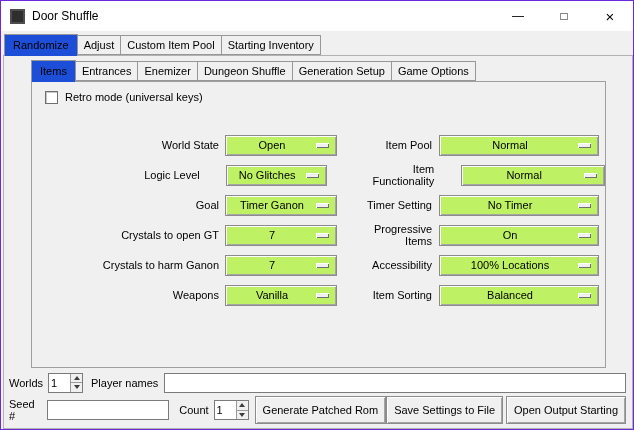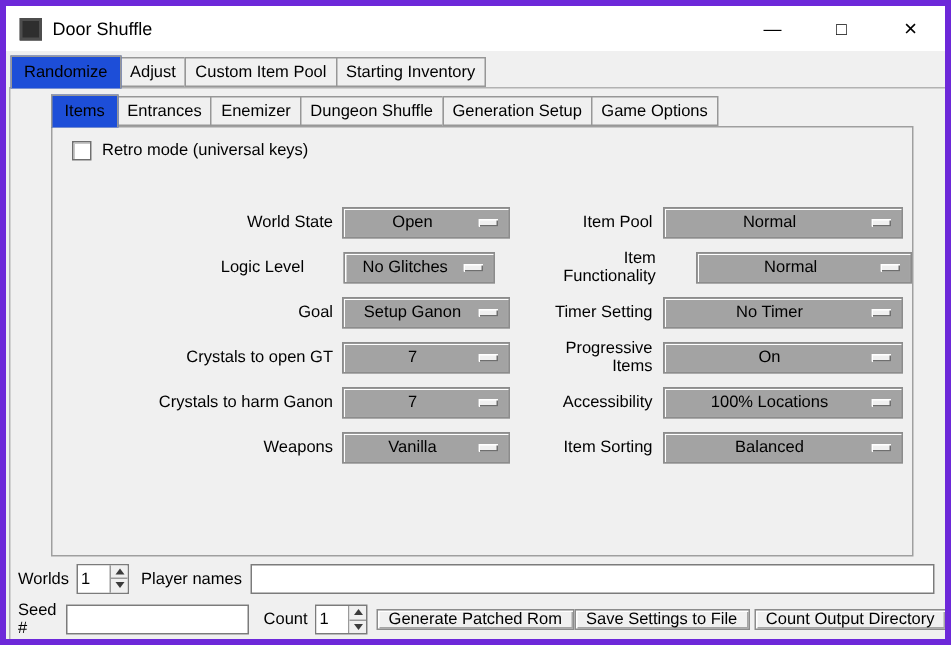--- a/index.html
+++ b/index.html
@@ -1,19 +1,19 @@
 <!DOCTYPE html>
 <html><head>
 <meta charset="utf-8">
 <style>
   * { margin:0; padding:0; box-sizing:border-box; }
   html,body { background:#ffffff; }
   .window {
     position:relative; width:634px; height:430px;
-    background:#f0f0f0; border:4px solid #6d28d9;
+    background:#f0f0f0; border:1px solid #6d28d9;
     font-family:"Liberation Sans", sans-serif; font-size:11px; color:#000;
     overflow:hidden;
   }
   
   .titlebar { position:absolute; top:0; left:0; right:0; height:30px; background:#ffffff; display:flex; align-items:center; }
   .app-icon { width:15px; height:15px; margin-left:9px; background:#2e2e2e; box-shadow:inset 0 0 0 2px #4d4d4d; }
   .title { margin-left:7px; font-size:12px; }
   .win-controls { margin-left:auto; display:flex; height:100%; }
   .win-btn { width:46px; height:100%; display:flex; align-items:center; justify-content:center; font-size:12px; cursor:default; }
   
@@ -27,42 +27,42 @@
   .pane1 { position:absolute; left:2px; top:54px; width:630px; height:374px; border:1px solid #b2b2b2; background:#f0f0f0; }
   .pane2 { position:absolute; left:30px; top:80px; width:575px; height:287px; border:1px solid #9f9f9f; background:#f0f0f0; }
   
   .cb-row { position:absolute; left:13px; display:flex; align-items:center; height:16px; cursor:default; }
   .cb-box { width:13px; height:13px; background:#ffffff; border:1px solid #6f6f6f; box-shadow:inset 1px 1px 0 #c7c7c7; }
   .cb-label { margin-left:7px; }
   
   .opt-row { position:absolute; left:0; width:573px; height:22px; display:flex; align-items:center; }
   .lbl-l { width:187px; text-align:right; }
   .lbl-r { width:95px; text-align:right;padding-left:24px; }
-  .opt-menu { height:21px; background:#a3a3a3; border:1px solid #8c8c8c; box-shadow:inset 1px 1px 0 #ffffff, inset -1px -1px 0 #a5a5a5; display:flex; align-items:center; cursor:default; }
+  .opt-menu { height:21px; background:#bef264; border:1px solid #8c8c8c; box-shadow:inset 1px 1px 0 #ffffff, inset -1px -1px 0 #a5a5a5; display:flex; align-items:center; cursor:default; }
   .menu-l { margin-left:6px; width:112px; }
   .menu-r { margin-left:7px; width:160px; }
   .opt-value { flex:1; text-align:center; padding-left:4px; white-space:nowrap; }
   .indicator { width:13px; height:5px; margin:0 7px 0 2px; background:#f0f0f0; box-shadow:inset 1px 1px 0 #ffffff, inset -1px -1px 0 #6f6f6f; }
   
   .bottom-row { position:absolute; left:8px; right:7px; display:flex; align-items:center; }
   .row-a { top:371px; height:21px; }
   .row-b { top:398px; height:22px; }
   .entry { height:20px; border:1px solid #7b7b7b; background:#fff; font:inherit; padding:0 3px; outline:none; }
   .entry.player { flex:1; margin-left:6px; min-width:0; }
   .entry.seed { width:122px; margin-left:6px; }
   .ml8 { margin-left:8px; }
   .ml10 { margin-left:10px; }
   .spin { display:flex; height:20px; border:1px solid #7b7b7b; background:#fff; margin-left:5px; }
   .spin input { width:21px; border:none; font:inherit; padding:0 2px; outline:none; }
   .spin-btns { width:12px; display:flex; flex-direction:column; border-left:1px solid #9a9a9a; }
   .spin-btn { flex:1; display:flex; align-items:center; justify-content:center; background:#f0f0f0; cursor:default; }
   .spin-btn + .spin-btn { border-top:1px solid #9a9a9a; }
   .tri-up { width:0; height:0; border-left:3px solid transparent; border-right:3px solid transparent; border-bottom:4px solid #3c3c3c; }
   .tri-down { width:0; height:0; border-left:3px solid transparent; border-right:3px solid transparent; border-top:4px solid #3c3c3c; }
-  .btn { height:14px; padding:0 7px; background:#f0f0f0; border:1px solid #8c8c8c; box-shadow:inset 1px 1px 0 #ffffff, inset -1px -1px 0 #a5a5a5; display:flex; align-items:center; font:inherit; white-space:nowrap; cursor:default; }
+  .btn { height:28px; padding:0 7px; background:#f0f0f0; border:1px solid #8c8c8c; box-shadow:inset 1px 1px 0 #ffffff, inset -1px -1px 0 #a5a5a5; display:flex; align-items:center; font:inherit; white-space:nowrap; cursor:default; }
   .btn.generate { margin-left:6px; }
   .spacer { flex:1; }
   .btn.open { margin-left:3px; }
 </style>
 </head>
 <body>
 
 <div class="window">
 
   <div class="titlebar">
@@ -118,21 +118,21 @@
       <span class="lbl-r">Item Functionality</span>
       <div class="opt-menu menu-r">
         <span class="opt-value">Normal</span>
         <span class="indicator"></span>
       </div>
     </div>
 
     <div class="opt-row" style="top:112px;">
       <span class="lbl-l">Goal</span>
       <div class="opt-menu menu-l">
-        <span class="opt-value">Setup Ganon</span>
+        <span class="opt-value">Timer Ganon</span>
         <span class="indicator"></span>
       </div>
       <span class="lbl-r">Timer Setting</span>
       <div class="opt-menu menu-r">
         <span class="opt-value">No Timer</span>
         <span class="indicator"></span>
       </div>
     </div>
 
     <div class="opt-row" style="top:142px;">
@@ -213,16 +213,16 @@
             <span class="tri-up"></span>
           </div>
         <div class="spin-btn">
             <span class="tri-down"></span>
           </div>
       </div>
     </div>
     <button class="btn generate">Generate Patched Rom</button>
     <span class="spacer"></span>
     <button class="btn save">Save Settings to File</button>
-    <button class="btn open">Count Output Directory</button>
+    <button class="btn open">Open Output Starting</button>
   </div>
 
 </div>
 
 </body></html>

